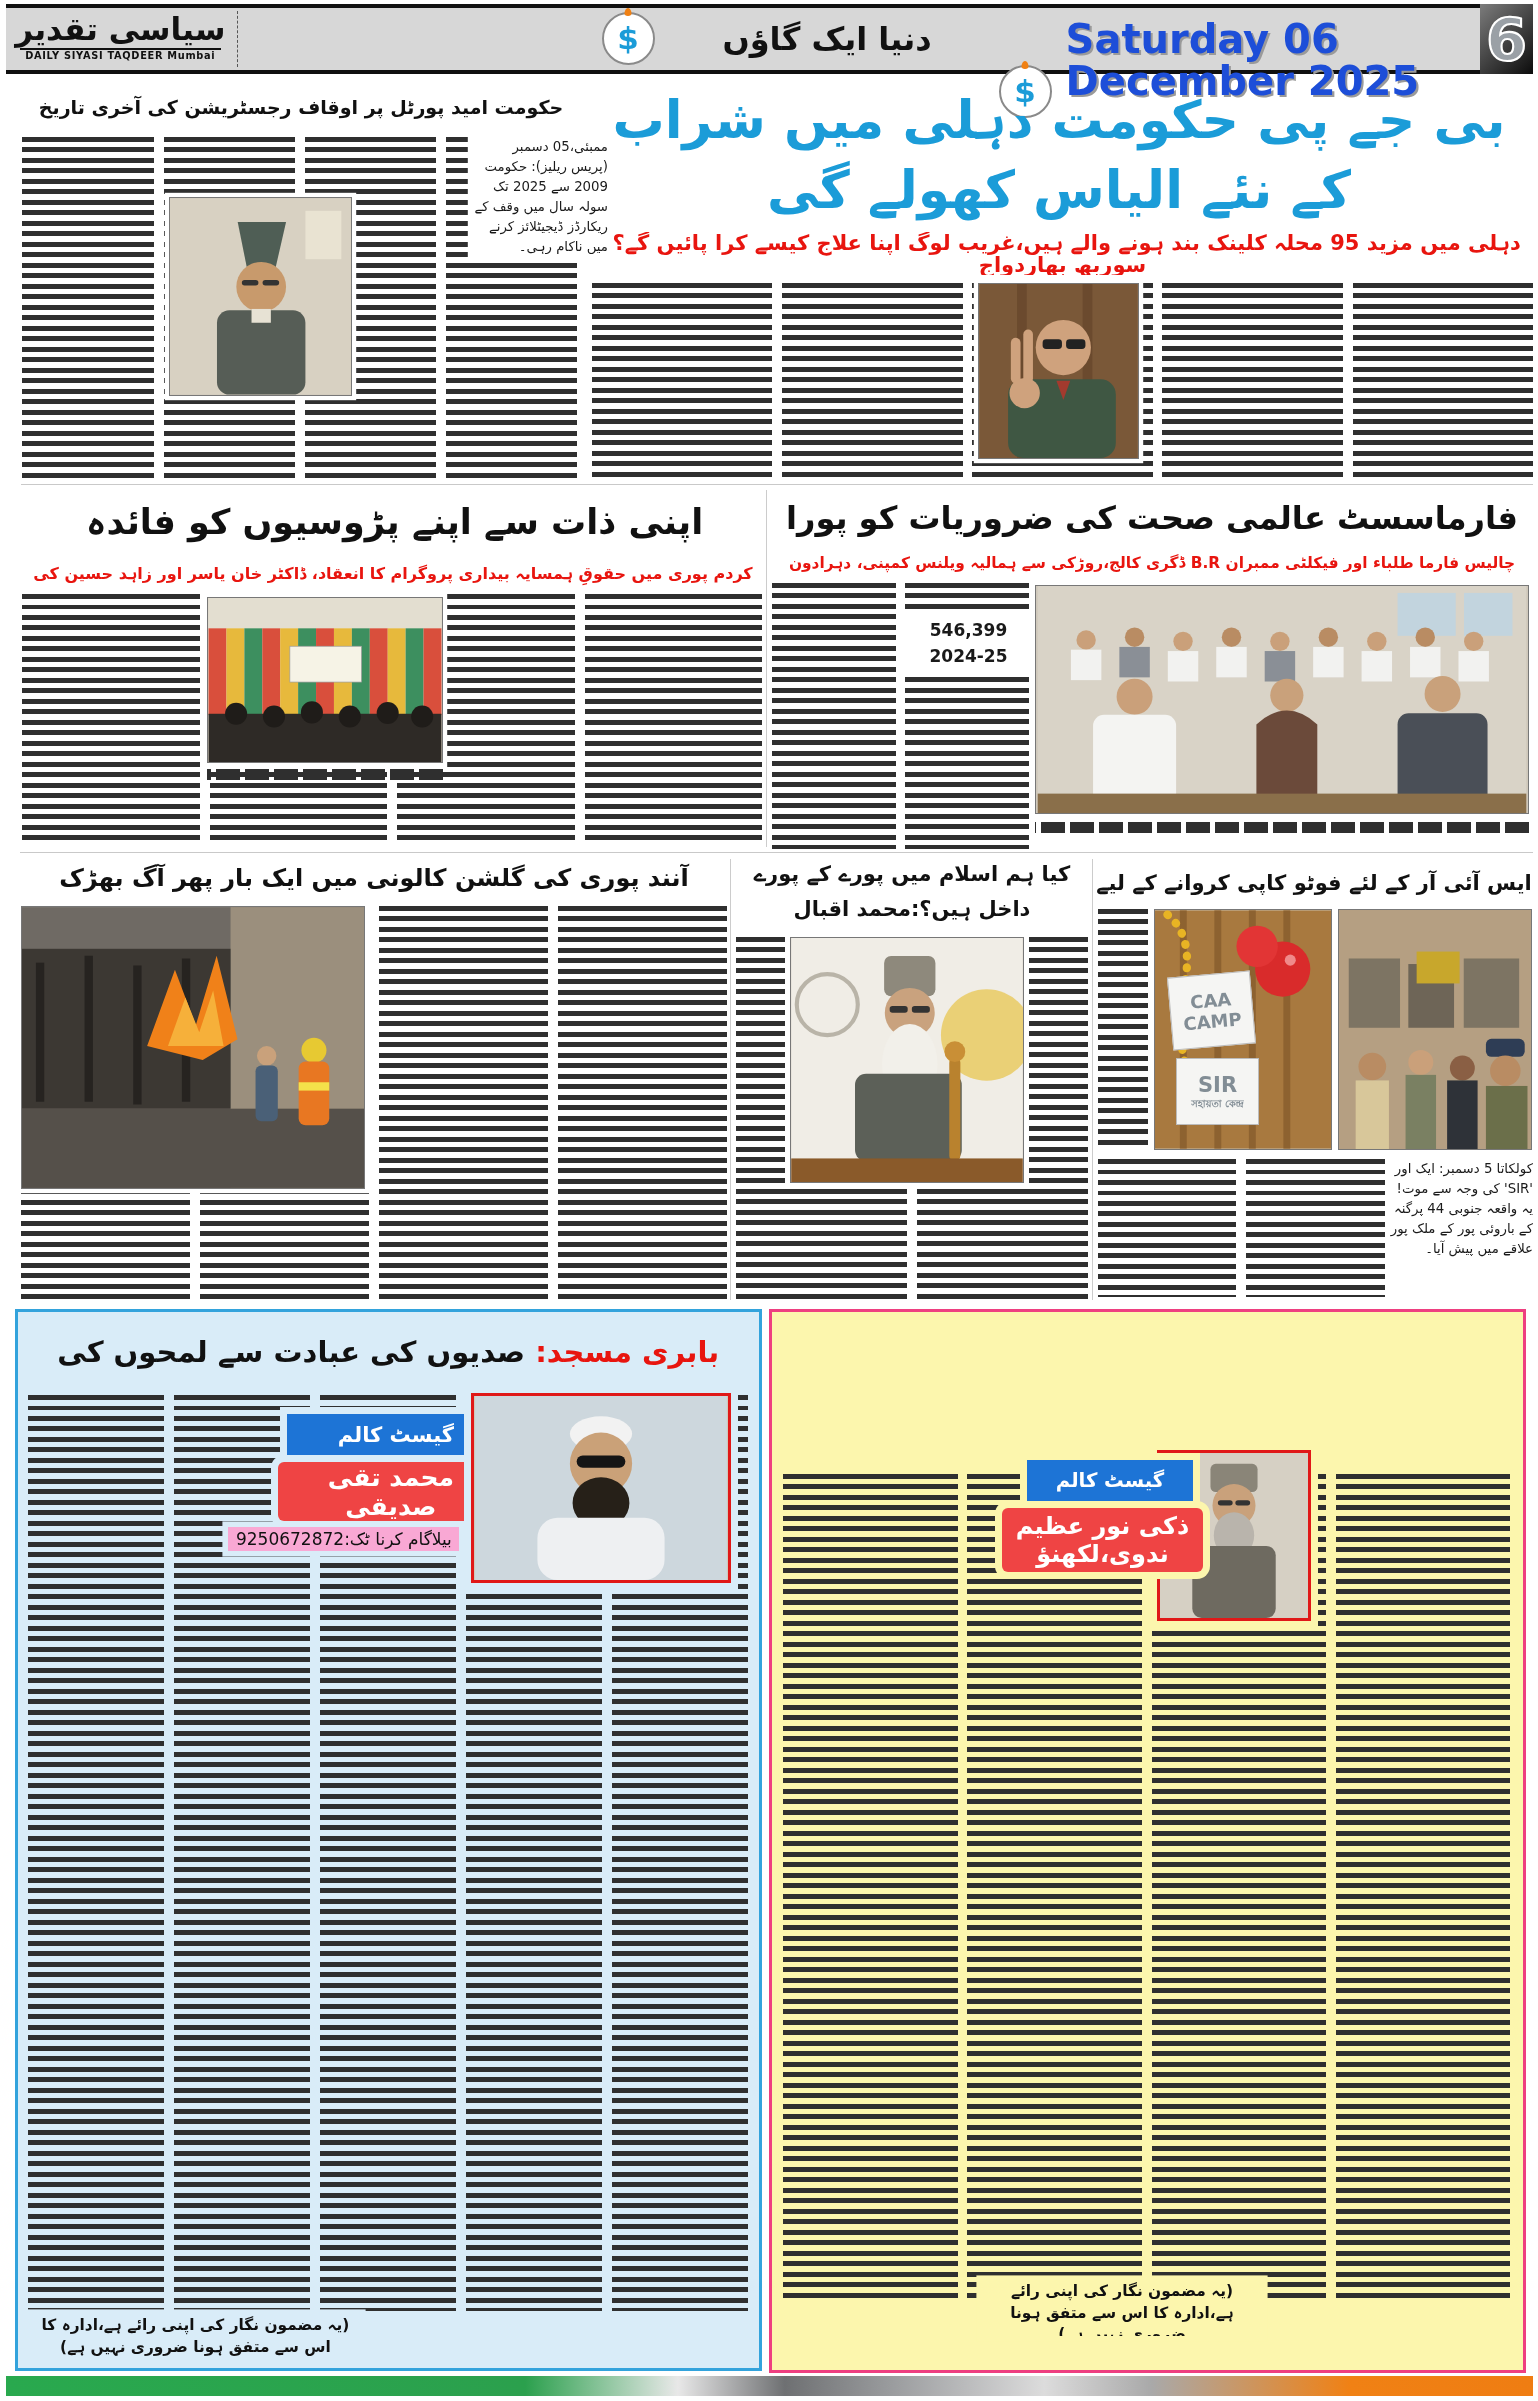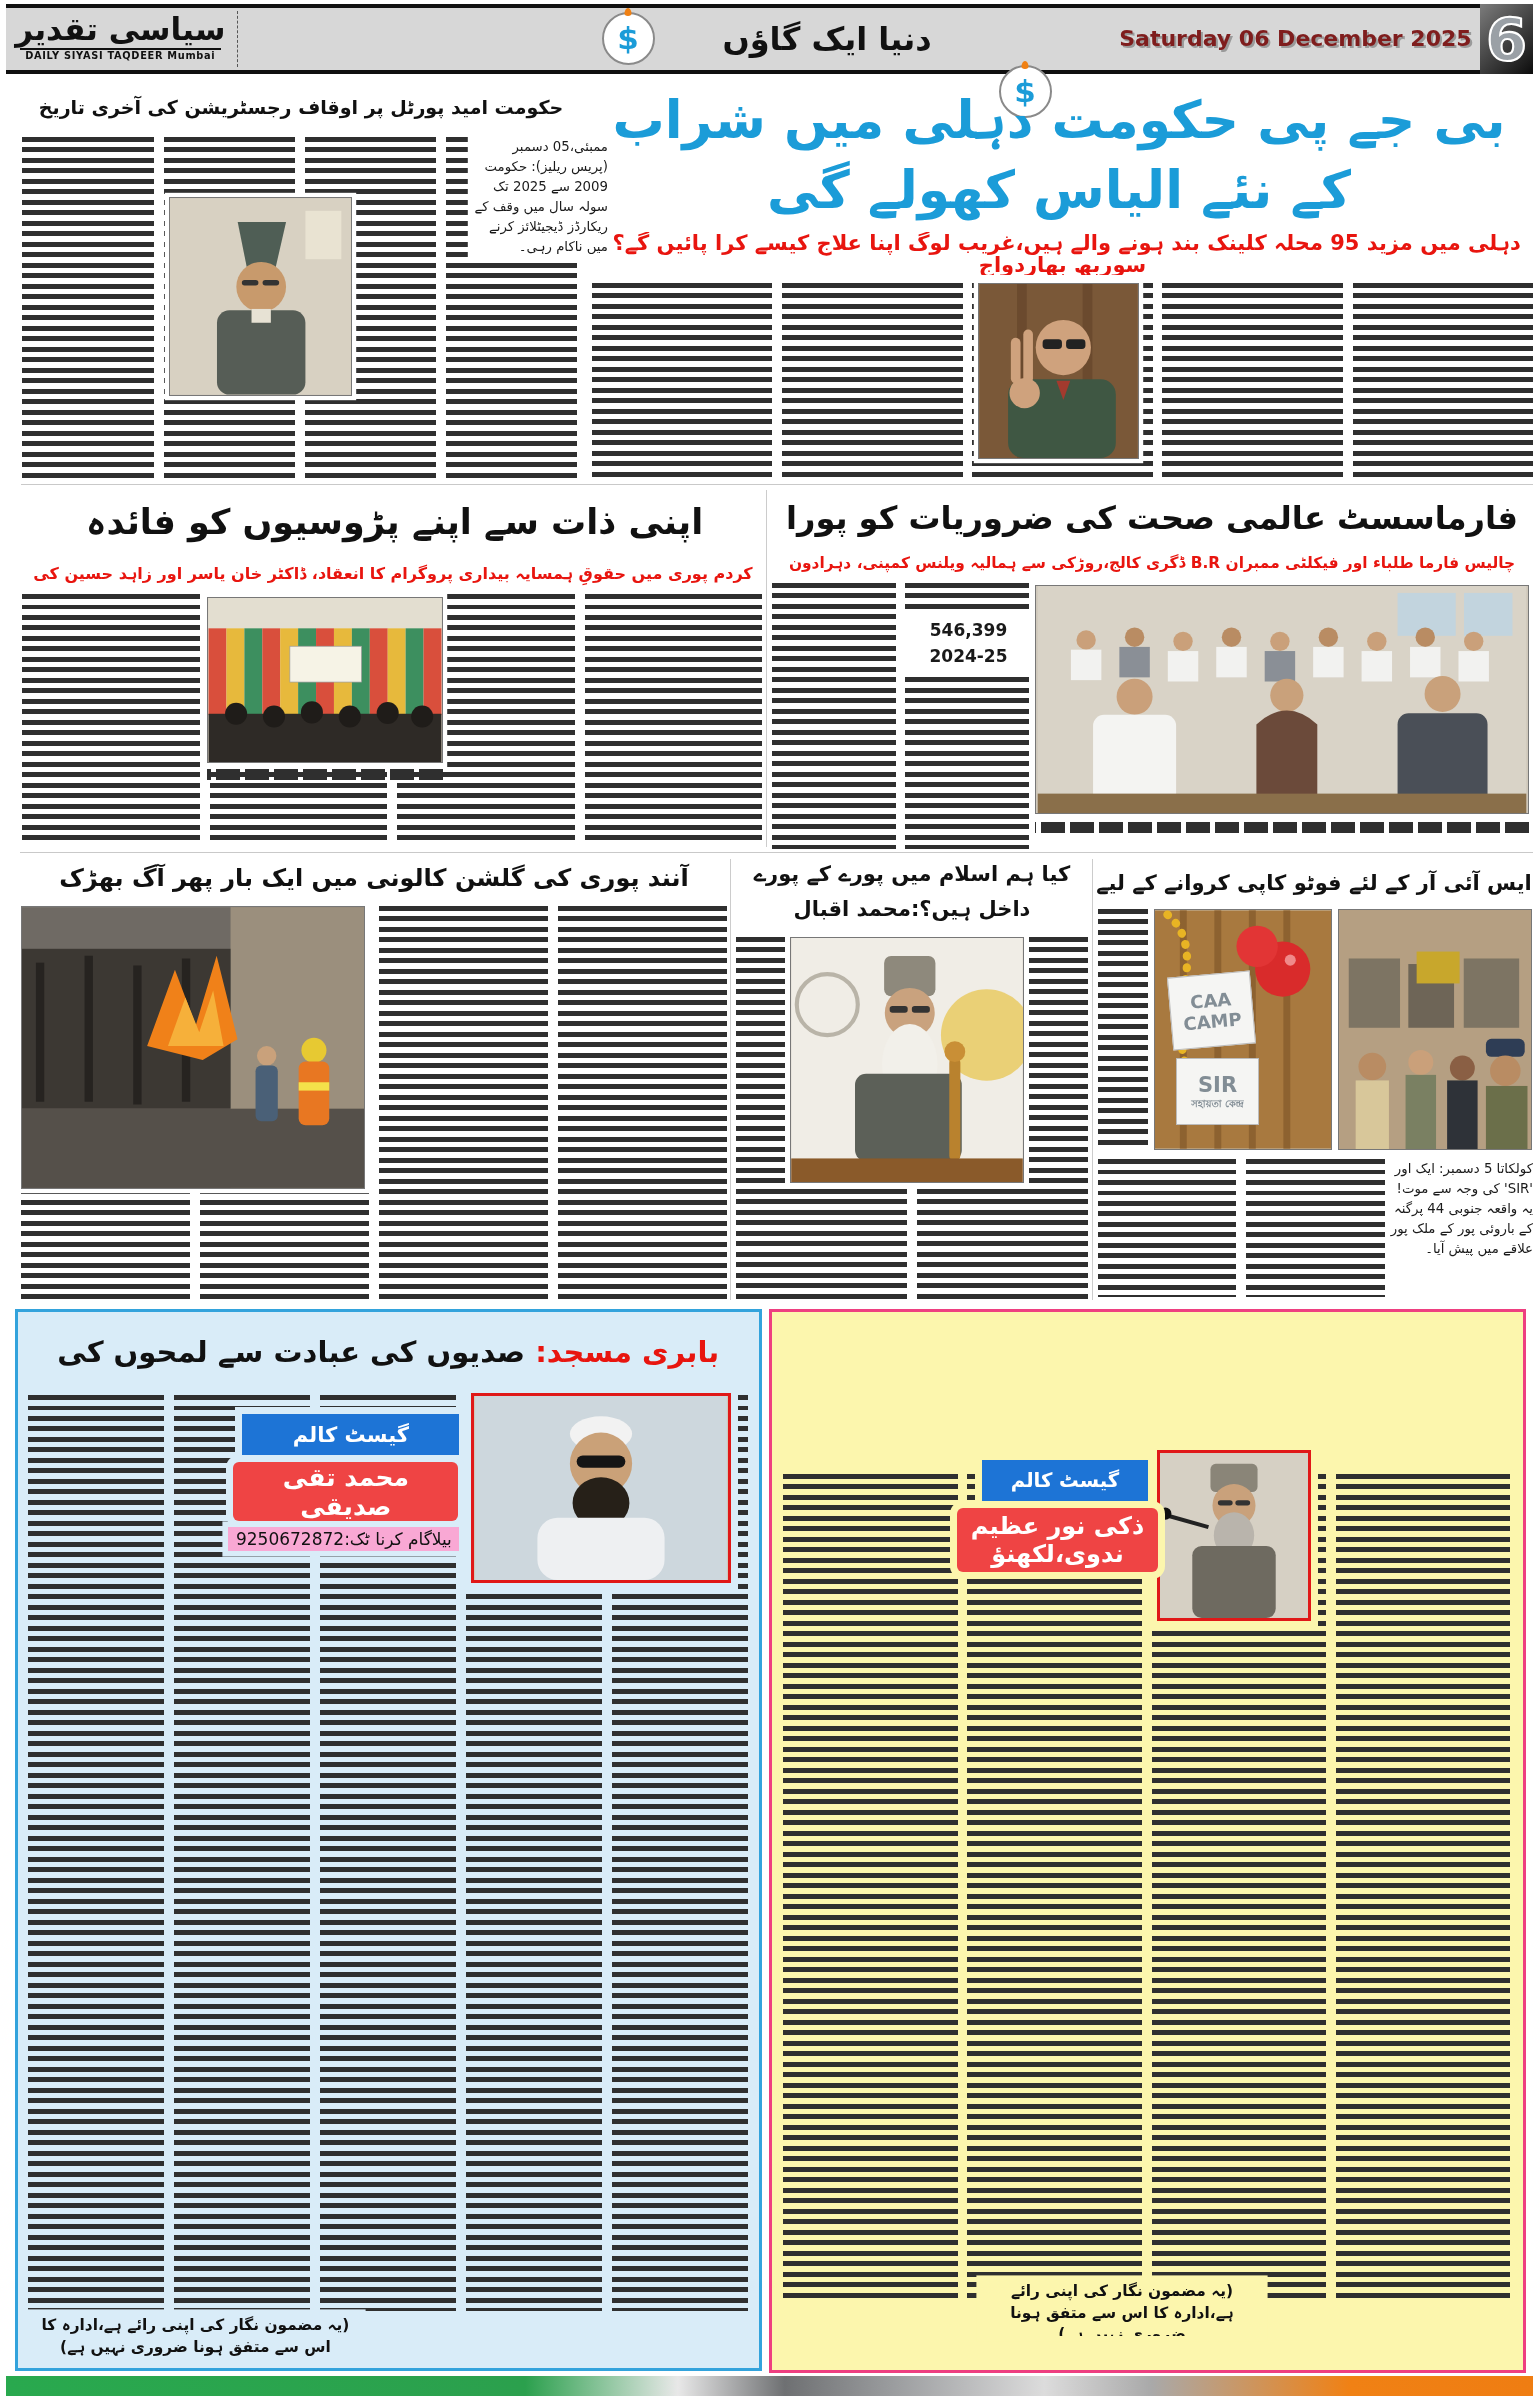--- a/index.html
+++ b/index.html
@@ -11,21 +11,21 @@
   .red{color:#e8150f;}
   .blue{color:#1b9cd8;}
   
   .cols{display:flex;flex-direction:row-reverse;gap:9.8px;}
   .tcol{flex:1;background:repeating-linear-gradient(to bottom,#2f2f2f 0 4.9px,rgba(0,0,0,0) 4.9px 10.5px);}
   .capline{background:repeating-linear-gradient(to left,#2f2f2f 0 24px,rgba(0,0,0,0) 24px 29px);}
   .photo{background:#cfc8bb;border:0.7px solid #777;box-shadow:0 0 0 4.2px #fff;overflow:hidden;}
   .photo svg{display:block;width:100%;height:100%;}
   .overlay{background:#fff;box-shadow:0 0 0 4.2px #fff;direction:rtl;text-align:right;
            font-size:13.3px;line-height:1.5;color:#1a1a1a;overflow:hidden;}
-  .gbox{color:#fff;font-weight:700;display:flex;align-items:center;justify-content:center;overflow:hidden;}
+  .gbox{color:#fff;font-weight:700;display:flex;align-items:center;justify-content:center;overflow:hidden;margin-left:45px;}
   .guest-blue{background:#1d74d6;}
   .guest-red{background:#ef4444;border-radius:6px;}
   .hrule{background:#c9c9c9;}
   .vrule{background:#cccccc;}
   .medallion{width:53px;height:53px;border-radius:50%;background:#fff;border:2.8px double #8a8a8a;
              display:flex;align-items:center;justify-content:center;position:relative;}
   .medallion .dollar{color:#1b9cd8;font-size:31px;font-weight:800;}
   .medallion .flame{position:absolute;top:-5.6px;left:50%;transform:translateX(-50%);
                     width:7px;height:8.4px;background:#f08114;border-radius:50% 50% 50% 50%/70% 70% 30% 30%;}
   .endnote{font-weight:700;color:#111;direction:rtl;text-align:center;line-height:1.4;overflow:hidden;}
@@ -43,21 +43,21 @@
   <div class="abs" style="left:231px;top:2.8px;width:0;height:56px;border-left:1.4px dashed #555;"></div>
   <div class="abs medallion" style="left:596px;top:3.5px;">
     <span class="flame"></span>
     <span class="dollar">$</span>
   </div>
   <div class="abs urdu" style="left:657px;top:9.8px;width:329px;height:42px;font-size:32px;font-weight:800;line-height:42px;">دنیا ایک گاؤں</div>
   <div class="abs medallion" style="left:993px;top:3.5px;">
     <span class="flame"></span>
     <span class="dollar">$</span>
   </div>
-  <div class="abs" style="left:1060px;top:9.8px;width:406px;height:42px;font-size:22px;font-weight:800;color:#7f1d1d;line-height:42px;text-align:right;text-shadow:2.1px 2.1px 0 #9a9a9a;">Saturday 06 December 2025</div>
+  <div class="abs" style="left:1060px;top:9.8px;width:406px;height:42px;font-size:40px;font-weight:800;color:#1d4ed8;line-height:42px;text-align:left;text-shadow:2.1px 2.1px 0 #9a9a9a;">Saturday 06 December 2025</div>
 </div>
 <div class="abs" style="left:1480px;top:4.2px;width:53px;height:70px;background:linear-gradient(135deg,#7c7c7c,#0c0c0c);display:flex;align-items:center;justify-content:center;">
   <span style="font-size:59px;font-weight:800;color:#9aa0a6;-webkit-text-stroke:2.1px #ffffff;">6</span>
 </div>
 
 <div class="abs urdu hl blue" style="left:585px;top:85px;width:948px;height:143px;font-size:52px;line-height:70px;font-weight:800;">بی جے پی حکومت دہلی میں شراب کے نئے الیاس کھولے گی</div>
 <div class="abs urdu hl red" style="left:592px;top:232px;width:941px;height:43px;font-size:21px;line-height:22.4px;">دہلی میں مزید 95 محلہ کلینک بند ہونے والے ہیں،غریب لوگ اپنا علاج کیسے کرا پائیں گے؟: سوربھ بھاردواج</div>
 <div class="abs cols" style="left:592px;top:283px;width:941px;height:199px;">
     <div class="tcol"></div>
     <div class="tcol"></div>

